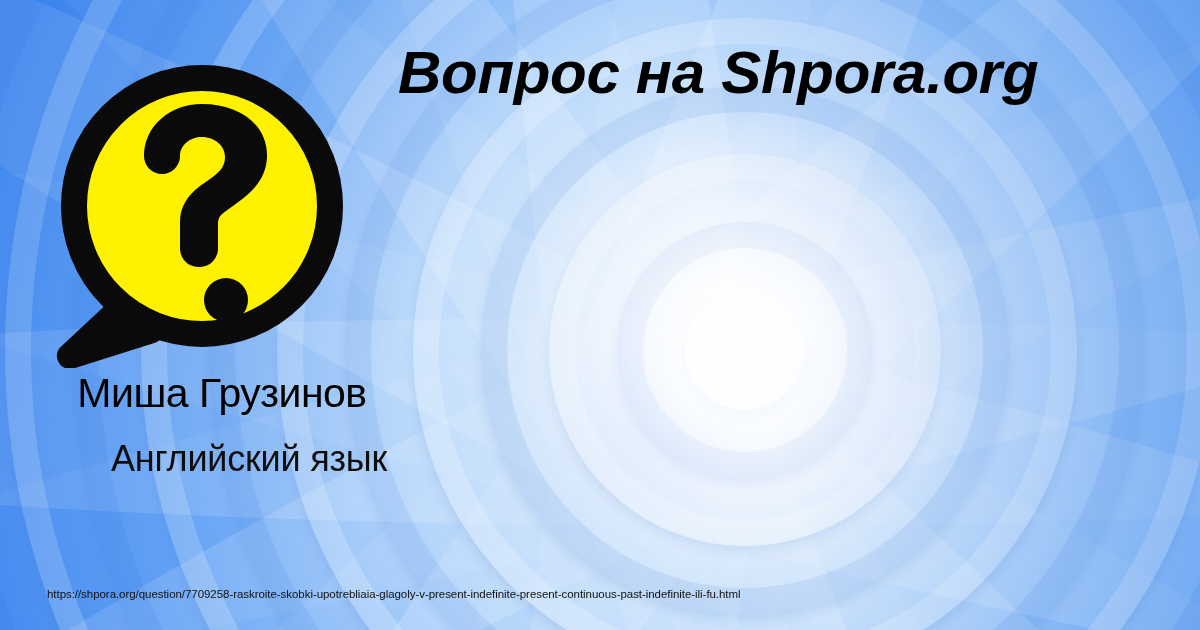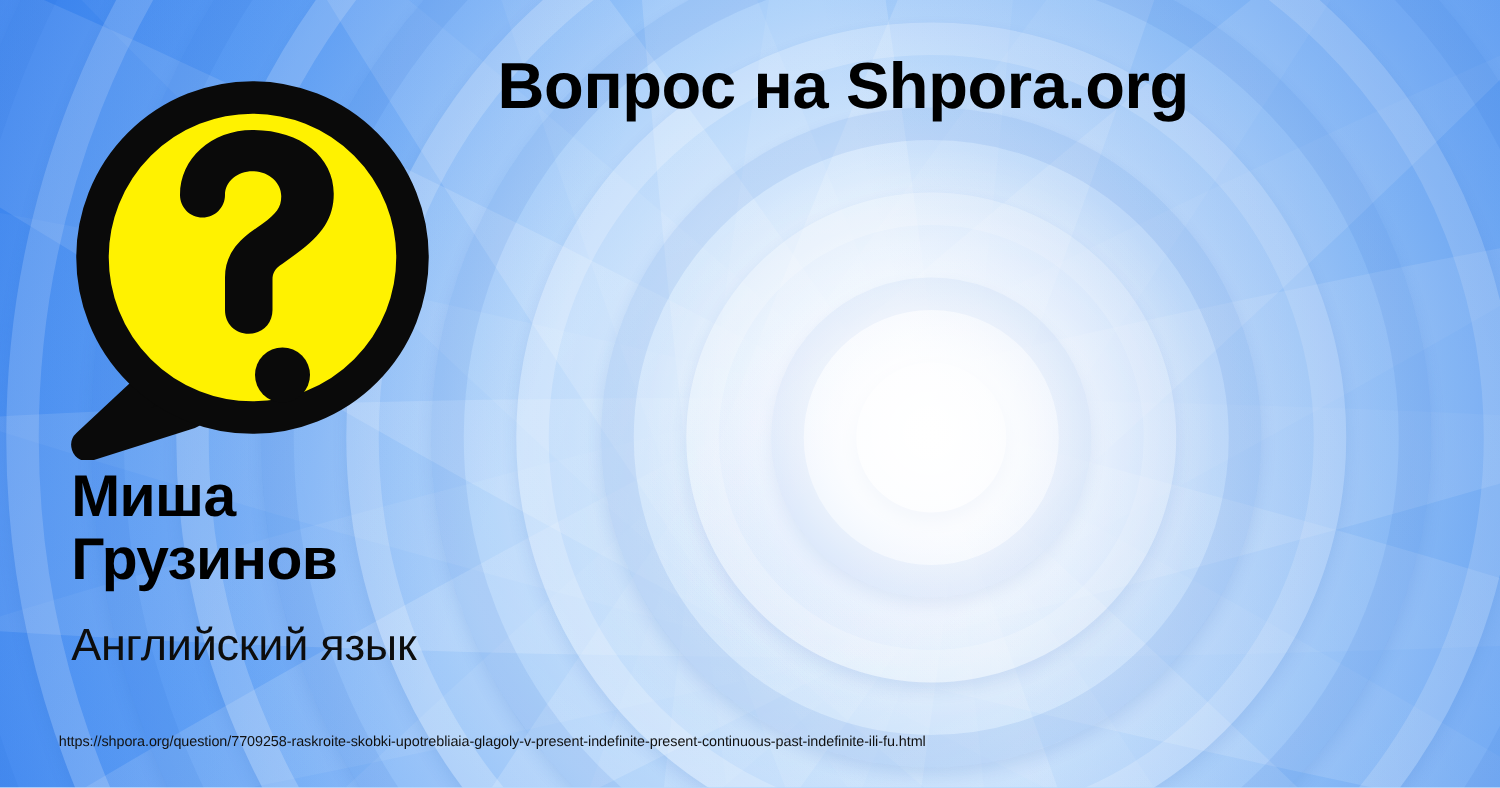--- a/index.html
+++ b/index.html
@@ -103,62 +103,65 @@
   }
 
   
   .right-col {
     position: absolute;
     left: 398px;
     top: 42px;
     width: 790px;
   }
   .main-title {
-    font-size: 52px;
+    font-size: 60px;
     font-weight: bold;
     color: #000000;
     line-height: 1.04;
     letter-spacing: -0.3px;
     white-space: nowrap;
     margin: 0;
+    font-style: italic;
   }
   .question-text {
     margin: 0;
     padding-top: 24px;
     font-size: 40px;
     font-weight: normal;
     color: #0d0d0d;
     line-height: 1.32;
     letter-spacing: -0.2px;
   }
 
   
   .author-block {
     position: absolute;
     left: 57px;
     top: 372px;
     width: 330px;
   }
   .author-name {
     margin: 0;
-    font-size: 47px;
-    font-weight: bold;
+    font-size: 41px;
+    font-weight: normal;
     color: #000000;
     line-height: 1.06;
     letter-spacing: -0.5px;
+    text-align: center;
   }
   .author-subject {
     margin: 0;
     padding-top: 24px;
     font-size: 36px;
     font-weight: normal;
     color: #0d0d0d;
     line-height: 1.1;
     letter-spacing: -0.2px;
     white-space: nowrap;
+    text-align: right;
   }
 
   
   .url-bar {
     position: absolute;
     left: 47px;
     top: 588px;
     font-size: 11.5px;
     font-weight: normal;
     color: #111111;

